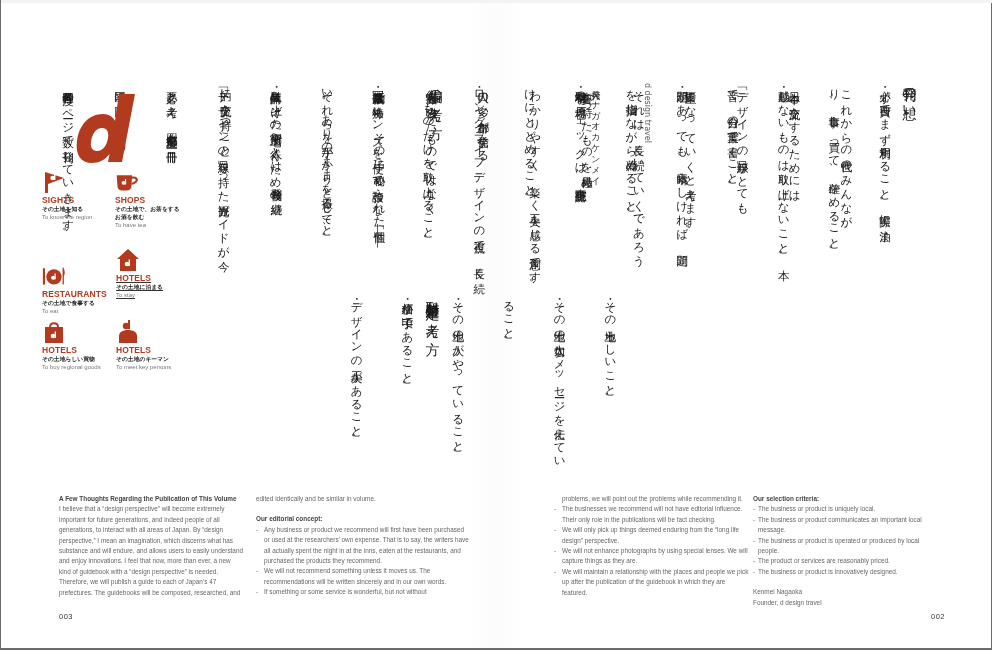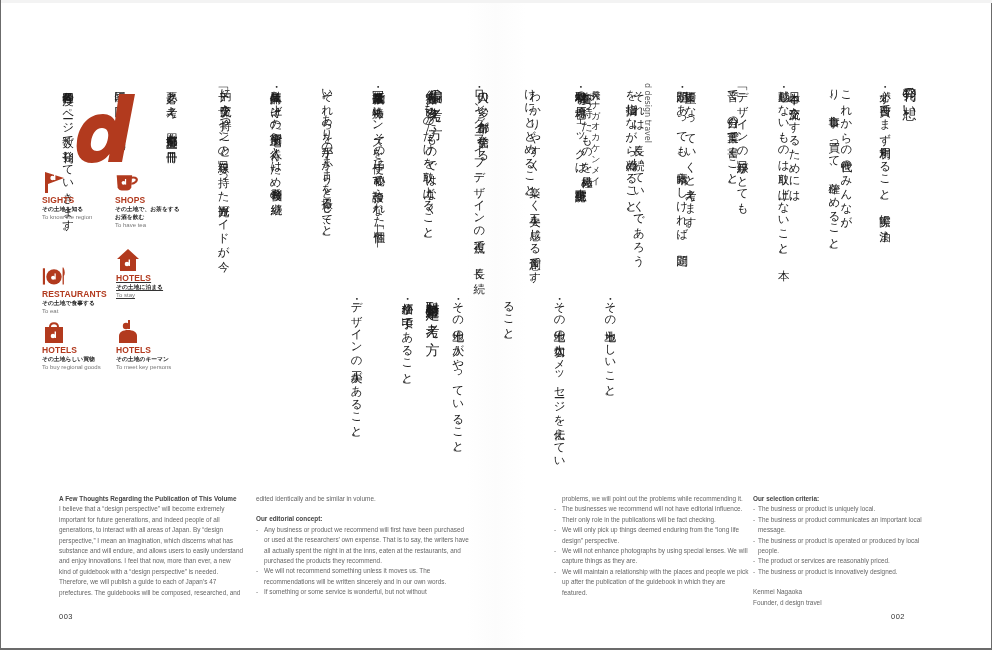--- a/index.html
+++ b/index.html
@@ -232,14 +232,14 @@
       <li>The business or product is operated or produced by local people.</li>
       <li>The product or services are reasonably priced.</li>
       <li>The business or product is innovatively designed.</li>
     </ul>
     <div class="gap"></div>
     <p>Kenmei Nagaoka</p>
     <p>Founder, d design travel</p>
   </div>
 
   <div class="pagenum" style="left:58px; top:612px;text-align:right;">003</div>
-  <div class="pagenum" style="left:890px; top:612px;">002</div>
+  <div class="pagenum" style="left:930px; top:612px;">002</div>
 </div>
 
 </body></html>

